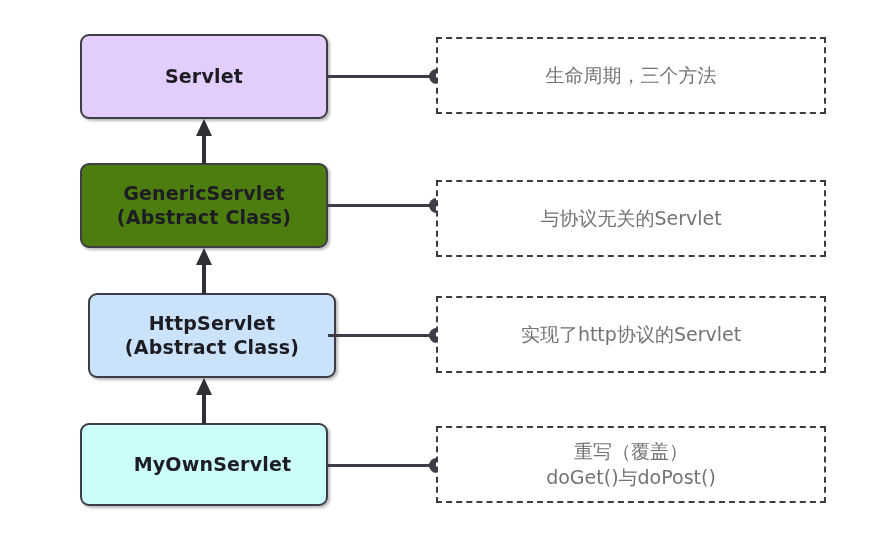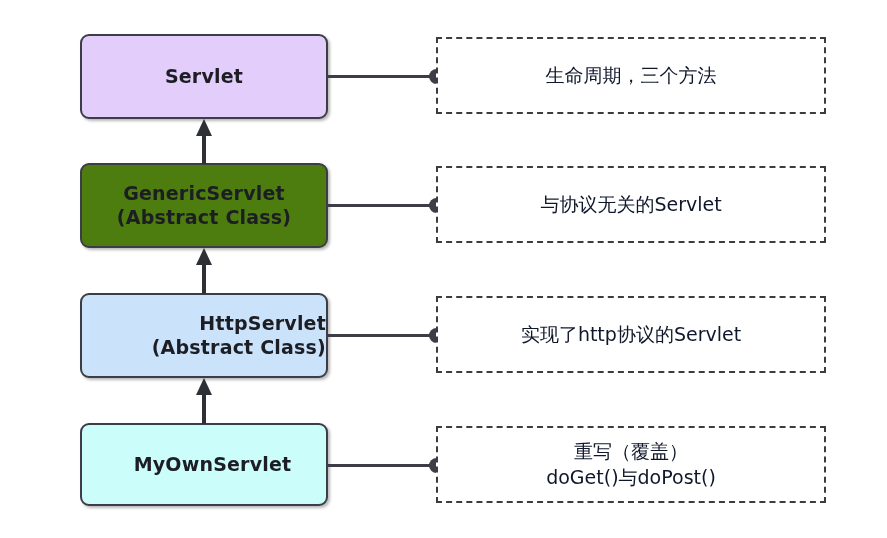--- a/index.html
+++ b/index.html
@@ -36,42 +36,42 @@
     color: #1d1d24;
     font-weight: bold;
     font-size: 19px;
     line-height: 1.26;
     letter-spacing: .2px;
   }
   .node .ln { display: block; white-space: nowrap; }
 
   .node-servlet        { left: 80px;  top: 34px;  width: 248px; height: 85px;  background: #e2cdfb; }
   .node-generic        { left: 80px;  top: 163px; width: 248px; height: 85px;  background: #4d7c0f; }
-  .node-http           { left: 80px;  top: 293px; width: 248px; height: 85px;  background: #cbe2fb; align-items: flex-end; }
+  .node-http           { left: 88px;  top: 293px; width: 248px; height: 85px;  background: #cbe2fb; }
   .node-myown          { left: 80px;  top: 423px; width: 248px; height: 83px;  background: #cbfdfb; padding-left: 17px; }
 
   
   .note {
     position: absolute;
     box-sizing: border-box;
     border: 2px dashed #3b3b40;
     background: #ffffff;
     display: flex;
     flex-direction: column;
     align-items: center;
     justify-content: center;
     text-align: center;
-    color: #0f172a;
+    color: #737373;
     font-size: 19px;
     line-height: 1.34;
   }
   .note .ln { display: block; white-space: nowrap; }
 
   .note-1 { left: 436px; top: 37px;  width: 390px; height: 77px; }
-  .note-2 { left: 436px; top: 166px; width: 390px; height: 77px; text-align: right; }
+  .note-2 { left: 436px; top: 180px; width: 390px; height: 77px; text-align: right; }
   .note-3 { left: 436px; top: 296px; width: 390px; height: 77px; }
   .note-4 { left: 436px; top: 426px; width: 390px; height: 77px; }
 
   
   .leader {
     position: absolute;
     height: 3px;
     background: #3d3d47;
     left: 328px;
     width: 108px;

